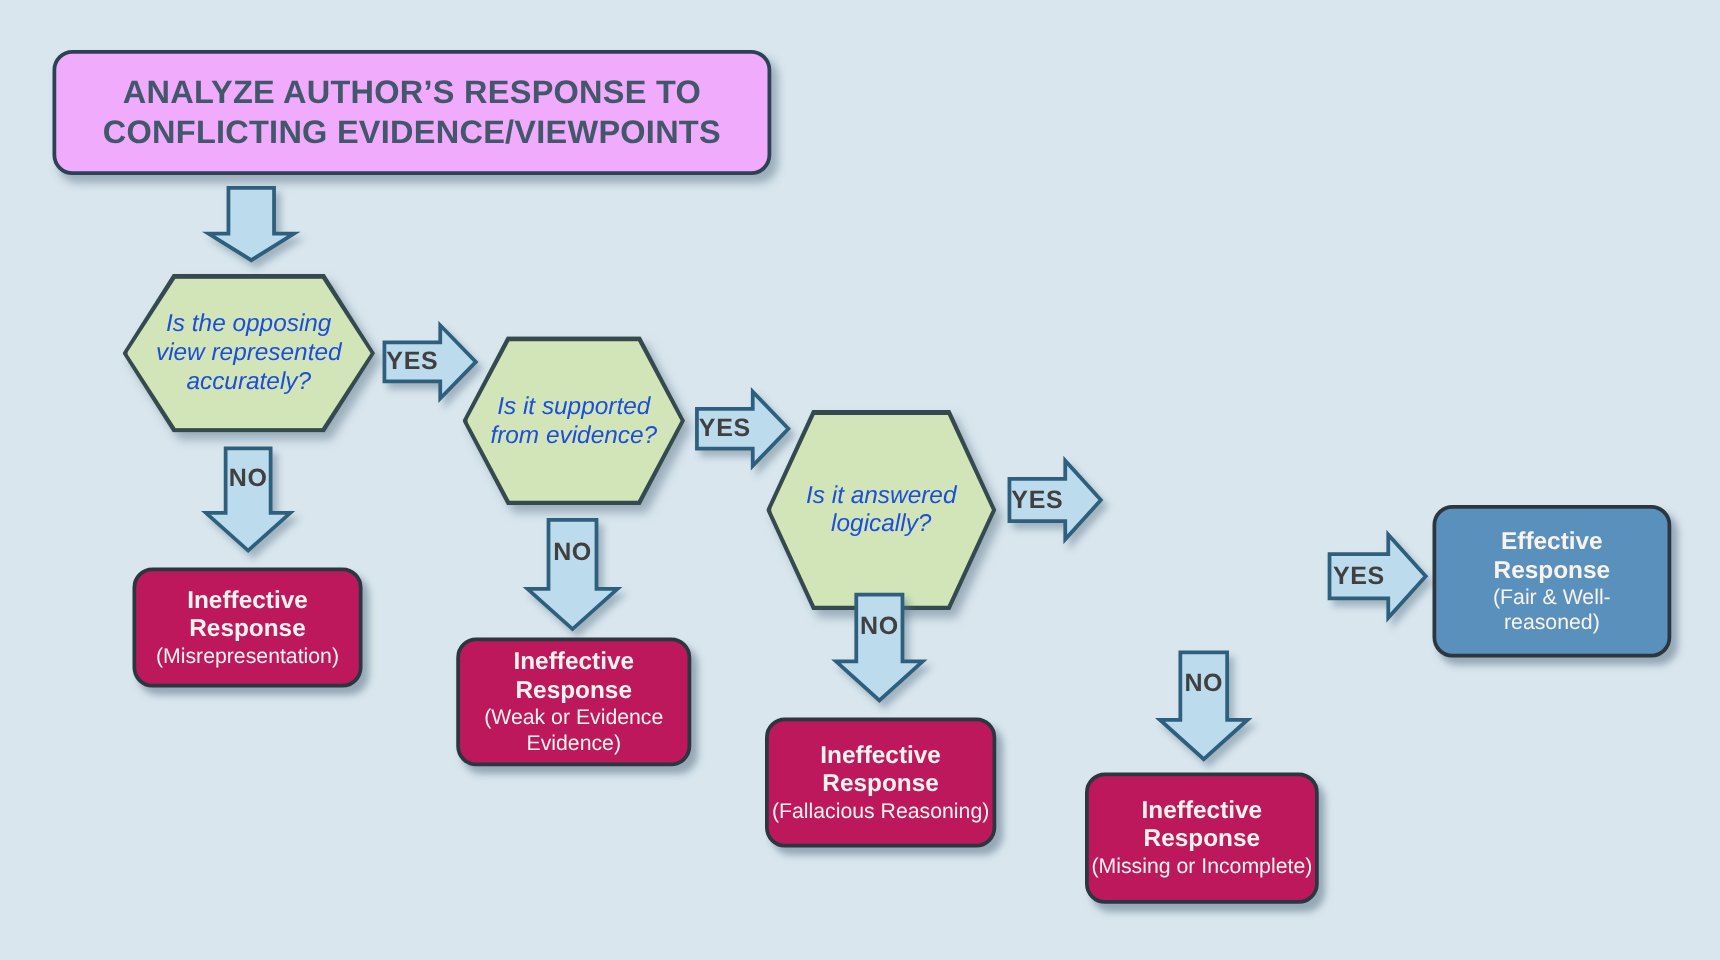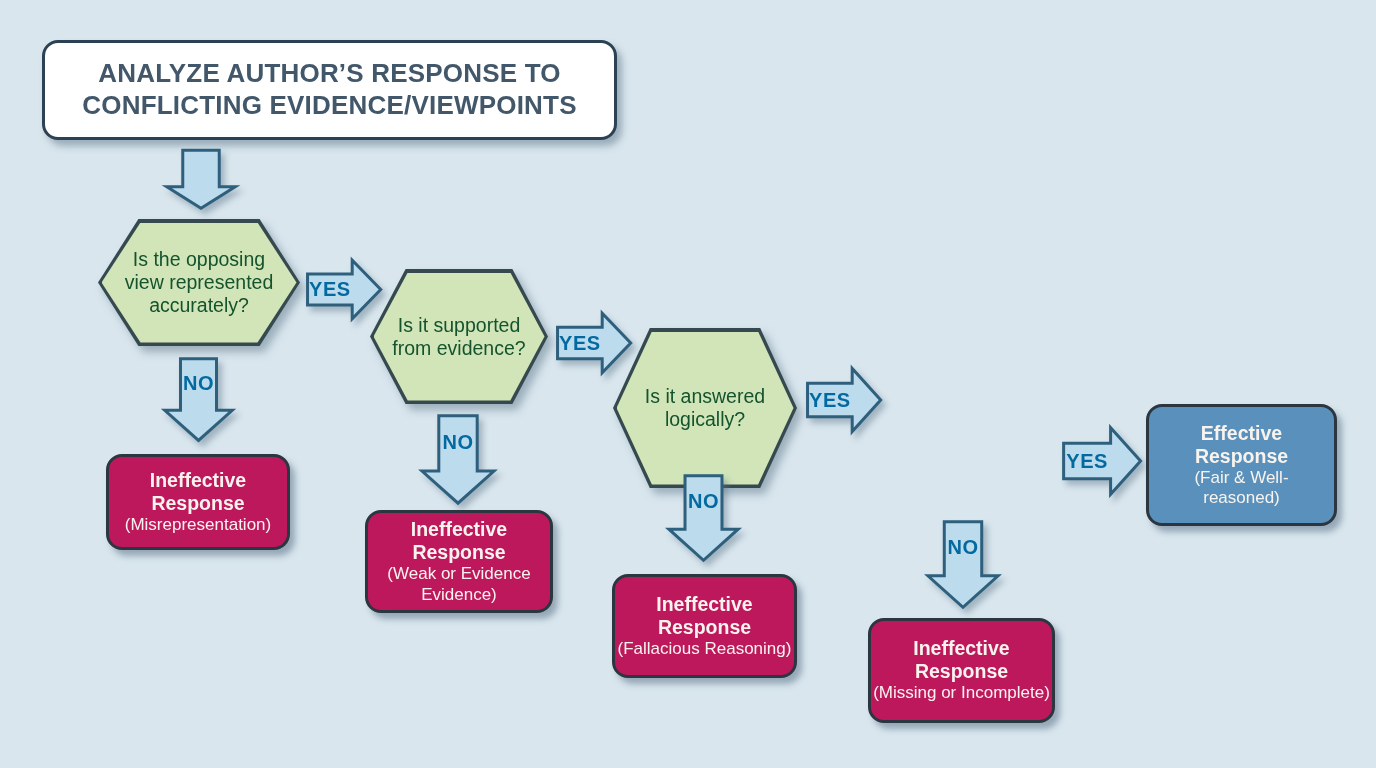--- a/index.html
+++ b/index.html
@@ -7,21 +7,21 @@
     width: 1376px; height: 768px;
     background: #d9e6ee;
     font-family: "Liberation Sans", sans-serif;
     overflow: hidden;
   }
   .stage { position: relative; width: 1376px; height: 768px; }
 
   
   .title-box {
     position: absolute; left: 42px; top: 40px; width: 575px; height: 100px;
-    background: #ffffff;
+    background: #f0abfc;
     border: 3.5px solid #2c4254;
     border-radius: 16px;
     box-sizing: border-box;
     display: flex; align-items: center; justify-content: center;
     box-shadow: 5px 6px 7px rgba(92,117,136,0.5);
   }
   .title-text {
     font-size: 26px; font-weight: 700; color: #42586a;
     line-height: 1.22; text-align: center; letter-spacing: 0.2px;
     padding: 0 24px;
@@ -32,35 +32,35 @@
   .hex-border, .hex-fill {
     position: absolute;
     clip-path: polygon(0% 50%, 20% 0%, 80% 0%, 100% 50%, 80% 100%, 20% 100%);
   }
   .hex-border { inset: 0; background: #35494f; }
   .hex-fill   { inset: 3.5px; background: #d1e5b8; }
   .hex-text {
     position: absolute; inset: 0;
     display: flex; align-items: center; justify-content: center;
     text-align: center;
-    font-size: 19.5px; color: #14532d; line-height: 1.18;
+    font-size: 19.5px; color: #1d4ed8; line-height: 1.18; font-style: italic;
   }
   .hex-q1 .hex-text { padding: 0 26px; }
   .hex-q2 .hex-text { padding: 0 20px; }
   .hex-q3 .hex-text { padding: 0 20px; }
   .hex-q4 .hex-text { padding: 0 32px; }
 
   
   .arrow { position: absolute; filter: drop-shadow(4px 5px 3px rgba(92,117,136,0.45)); }
   .arrow svg { position: absolute; inset: 0; width: 100%; height: 100%; overflow: visible; display: block; }
   .arrow polygon { fill: #bcdbec; stroke: #2e607e; stroke-width: 3; }
   .arrow-label {
     position: absolute;
     display: flex; align-items: center; justify-content: center;
-    font-size: 20px; font-weight: 700; color: #0369a1; letter-spacing: 0.5px;
+    font-size: 20px; font-weight: 700; color: #404040; letter-spacing: 0.5px;
   }
   .arrow-right .arrow-label { left: 0; top: 0; bottom: 0; width: 62%; }
   .arrow-down  .arrow-label { left: 0; right: 0; top: 0; height: 62%; }
 
   
   .outcome {
     position: absolute;
     border: 3px solid #2c3641;
     border-radius: 16px;
     box-sizing: border-box;

